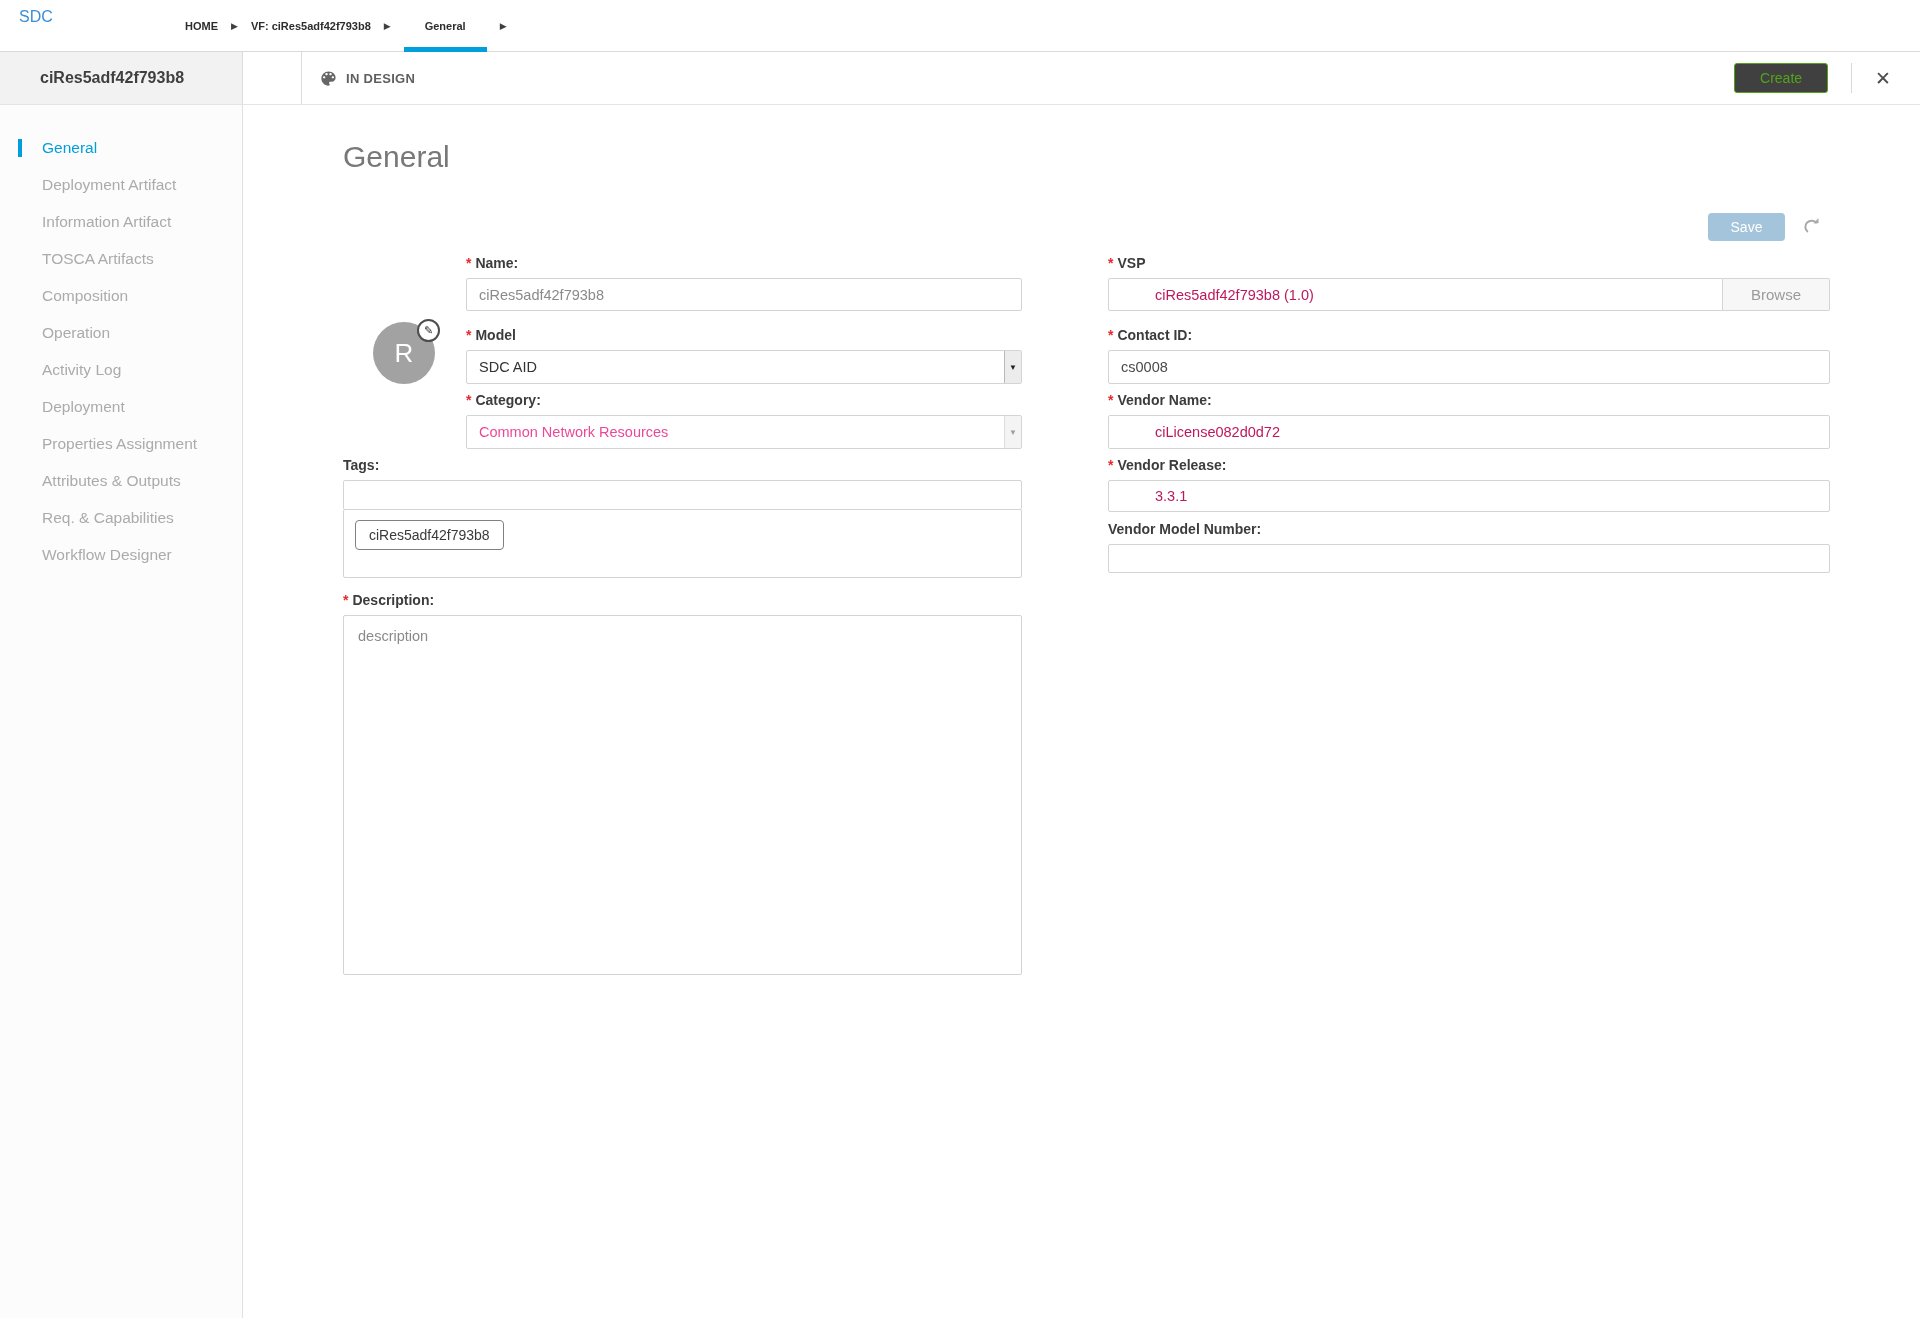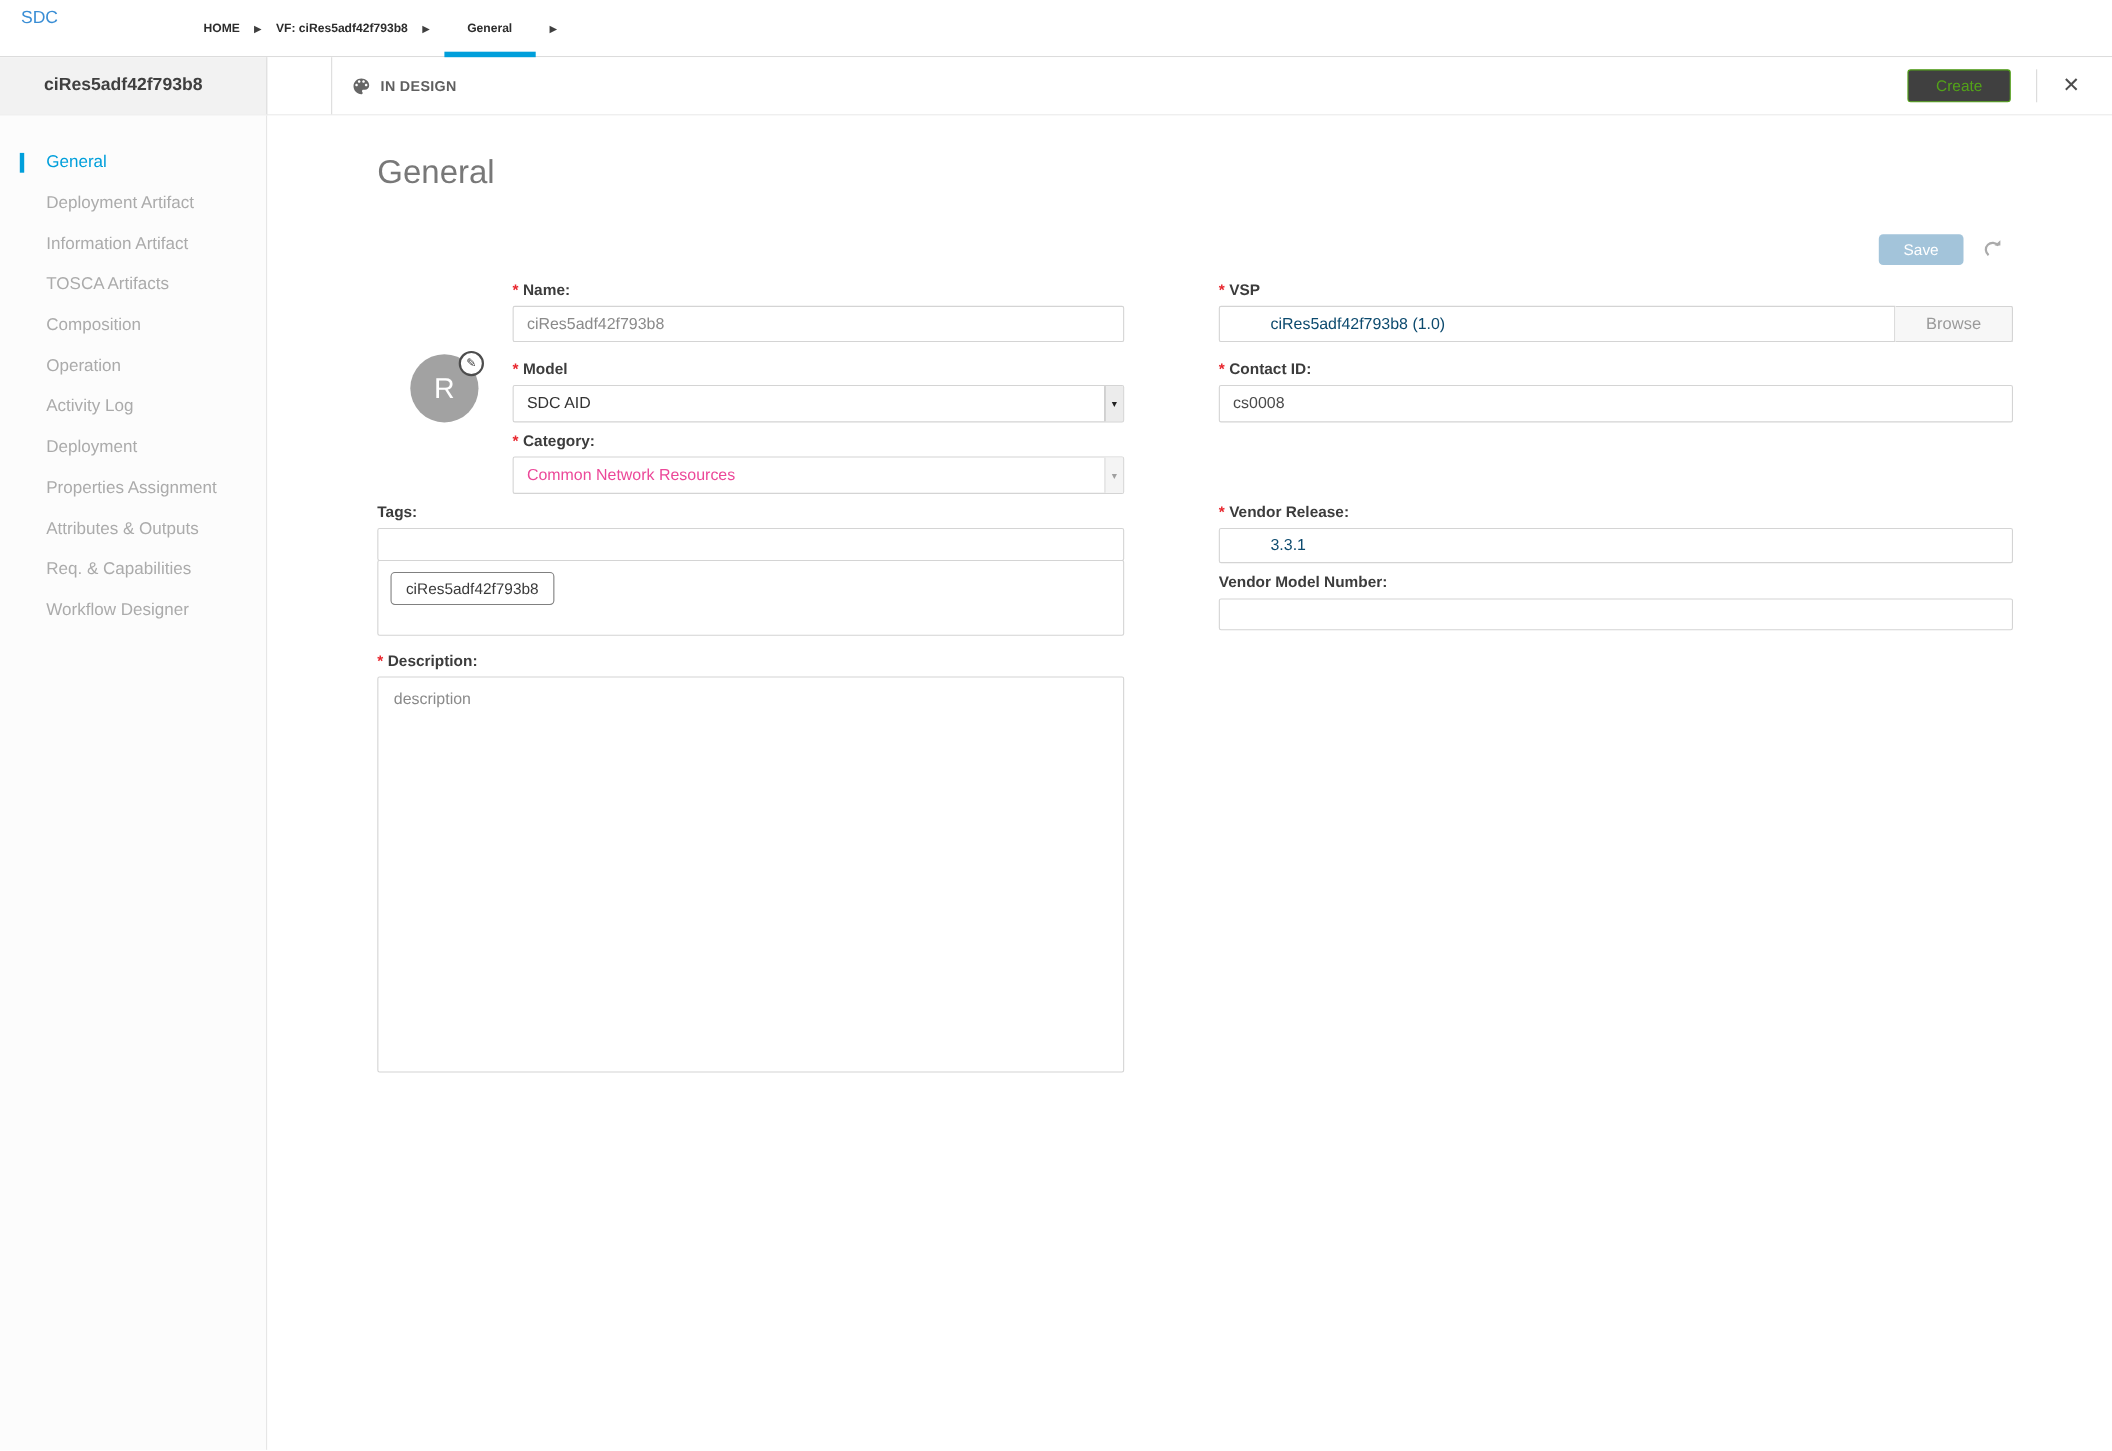--- a/index.html
+++ b/index.html
@@ -63,21 +63,21 @@
   .field label { display: block; font-size: 14px; font-weight: 700; color: #3c3c3c;
     margin-bottom: 7px; }
   .req { color: #e8272e; margin-right: 4px; }
   .text-input { width: 100%; border: 1px solid #d4d4d4; border-radius: 2px;
     padding: 0 12px; font-size: 14.5px; background: #fff; outline: none;
     font-family: "Liberation Sans", sans-serif; }
   .h33 { height: 33px; } .h34 { height: 34px; } .h32 { height: 32px; }
   .h30 { height: 30px; } .h29 { height: 29px; }
   .c-grey  { color: #8a8a8a; }
   .c-dark  { color: #4a4a4a; }
-  .c-dis   { color: #0c4a6e; padding-left: 46px; }
+  .c-dis   { color: #be185d; padding-left: 46px; }
 
   .select { border: 1px solid #d4d4d4; border-radius: 2px; background: #fff;
     display: flex; align-items: stretch; cursor: pointer; }
   .select-value { flex: 1; display: flex; align-items: center; padding-left: 12px;
     font-size: 14.5px; color: #333; }
   .select-arrow { width: 17px; display: flex; align-items: center; justify-content: center;
     background: #ececec; border-left: 1px solid #b9b9b9; font-size: 8px; color: #222; }
   .select.disabled { cursor: default; }
   .select.disabled .select-value { color: #ec4899; }
   .select.disabled .select-arrow { background: #f4f4f4; border-left: 1px solid #dcdcdc;
@@ -215,20 +215,24 @@
           <input class="text-input c-dis" type="text" value="ciRes5adf42f793b8 (1.0)" style="">
           <button class="browse-btn">Browse</button>
         </div>
       </div>
 
       <div class="field" style="left:865px; top:222px; width:722px;">
         <label><span class="req">*</span><span>Contact ID:</span></label>
         <input class="text-input h34 c-dark" type="text" value="cs0008" style="">
       </div>
 
+      <div class="field" style="left:865px; top:287px; width:722px;">
+        <label><span class="req">*</span><span>Vendor Name:</span></label>
+        <input class="text-input h34 c-dis" type="text" value="ciLicense082d0d72" style="">
+      </div>
 
       <div class="field" style="left:865px; top:352px; width:722px;">
         <label><span class="req">*</span><span>Vendor Release:</span></label>
         <input class="text-input h32 c-dis" type="text" value="3.3.1" style="">
       </div>
 
       <div class="field" style="left:865px; top:416px; width:722px;">
         <label><span>Vendor Model Number:</span></label>
         <input class="text-input h29" type="text" value="" style="">
       </div>

